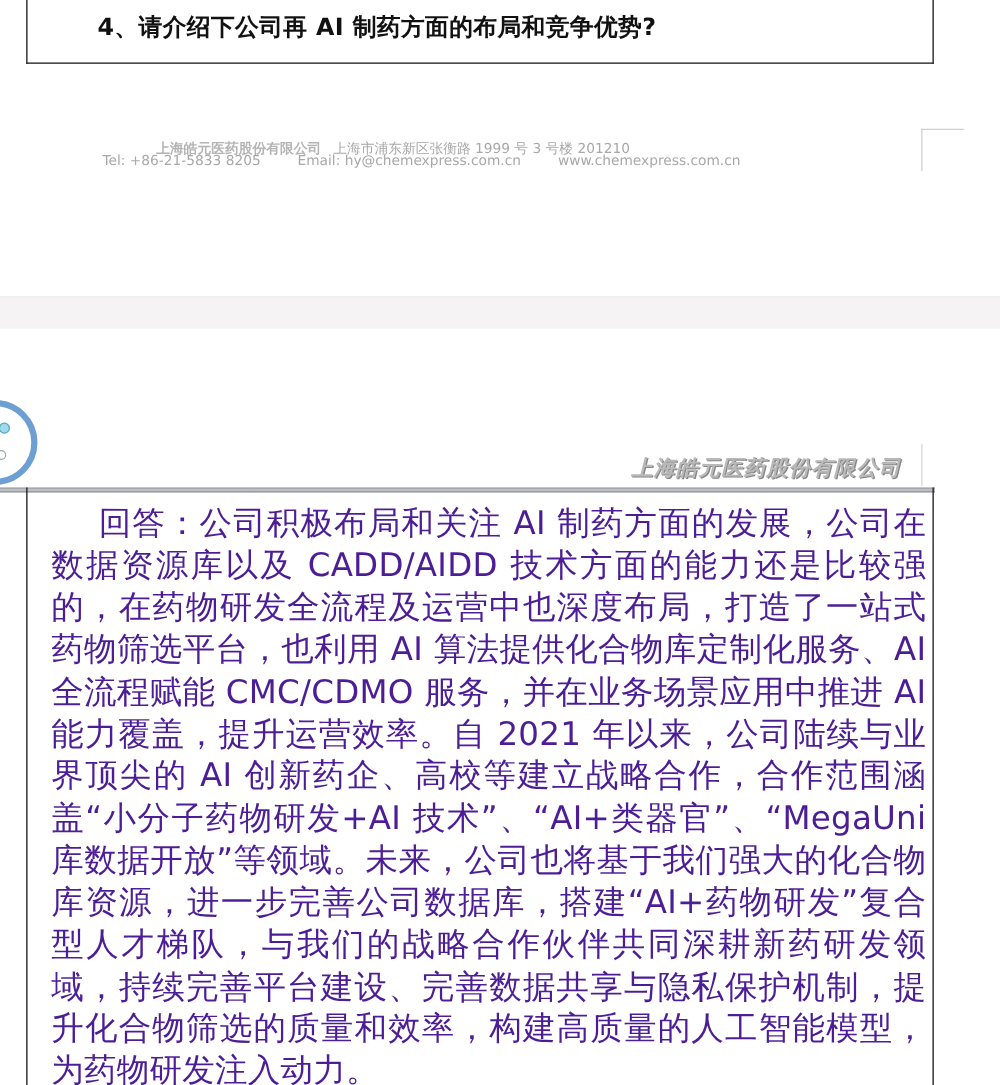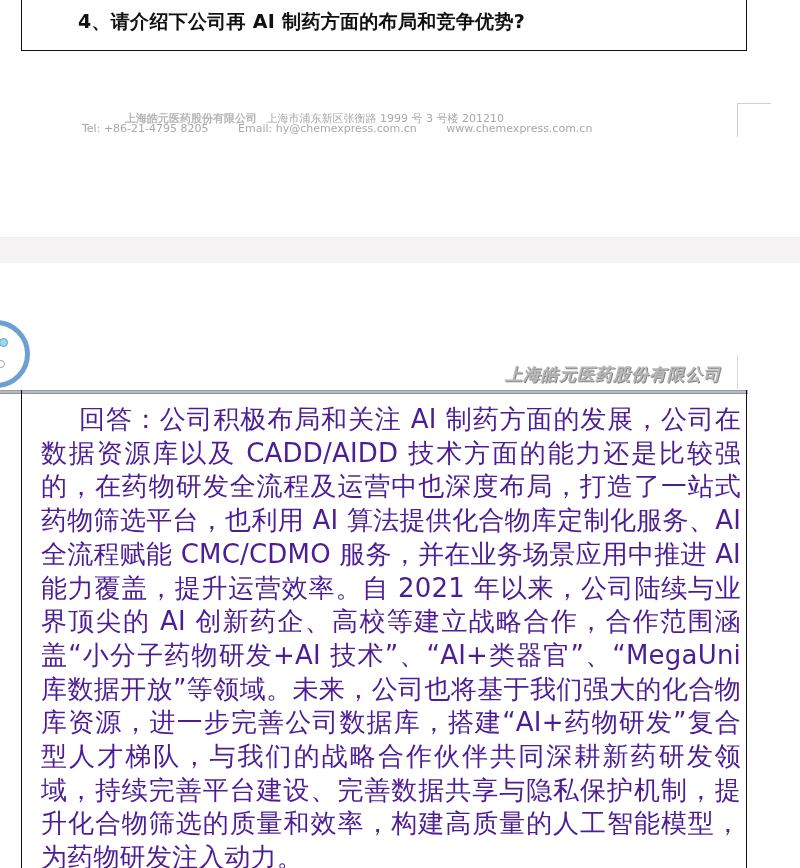--- a/index.html
+++ b/index.html
@@ -100,21 +100,21 @@
 <div class="page" id="page-top">
   <div class="question-box">
     <span class="qtext">4、请介绍下公司再 AI 制药方面的布局和竞争优势?</span>
   </div>
   <div class="footer">
     <div class="line1">
       <span class="co">上海皓元医药股份有限公司</span>
       <span>上海市浦东新区张衡路 1999 号 3 号楼  201210</span>
     </div>
     <div class="line2">
-      <span>Tel: +86-21-4795 8205</span>
+      <span>Tel: +86-21-5833 8205</span>
       <span>Email: hy@chemexpress.com.cn</span>
       <span>www.chemexpress.com.cn</span>
     </div>
   </div>
   <div class="corner-mark"></div>
 </div>
 
 <div class="page-gap"></div>
 
 <div class="page" id="page-bottom">

